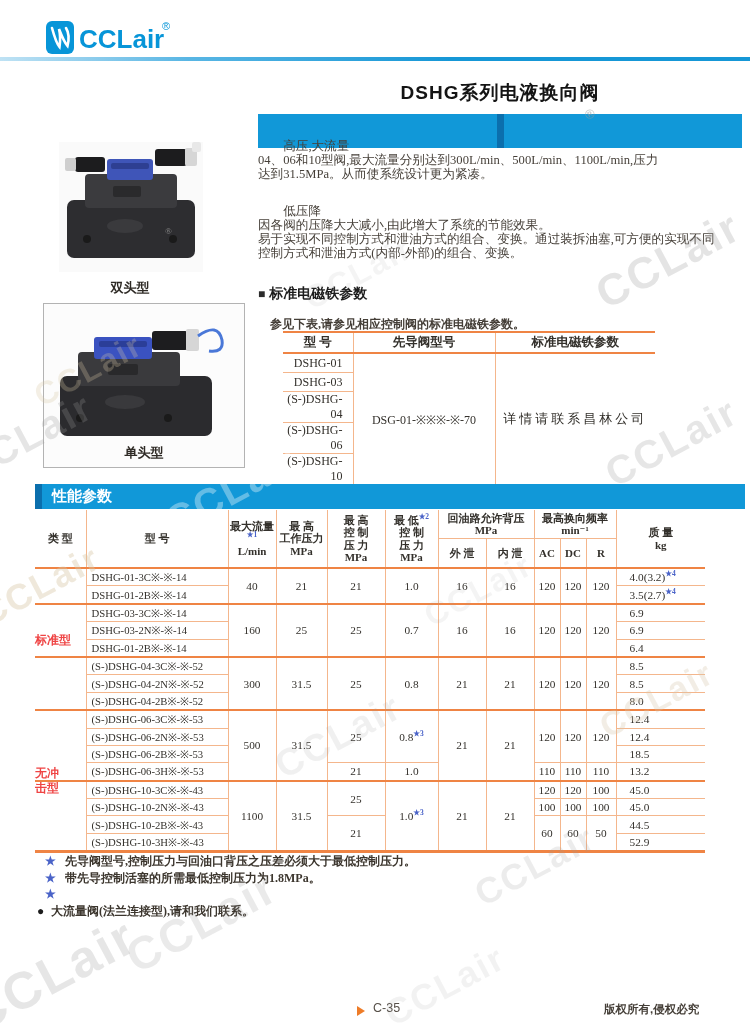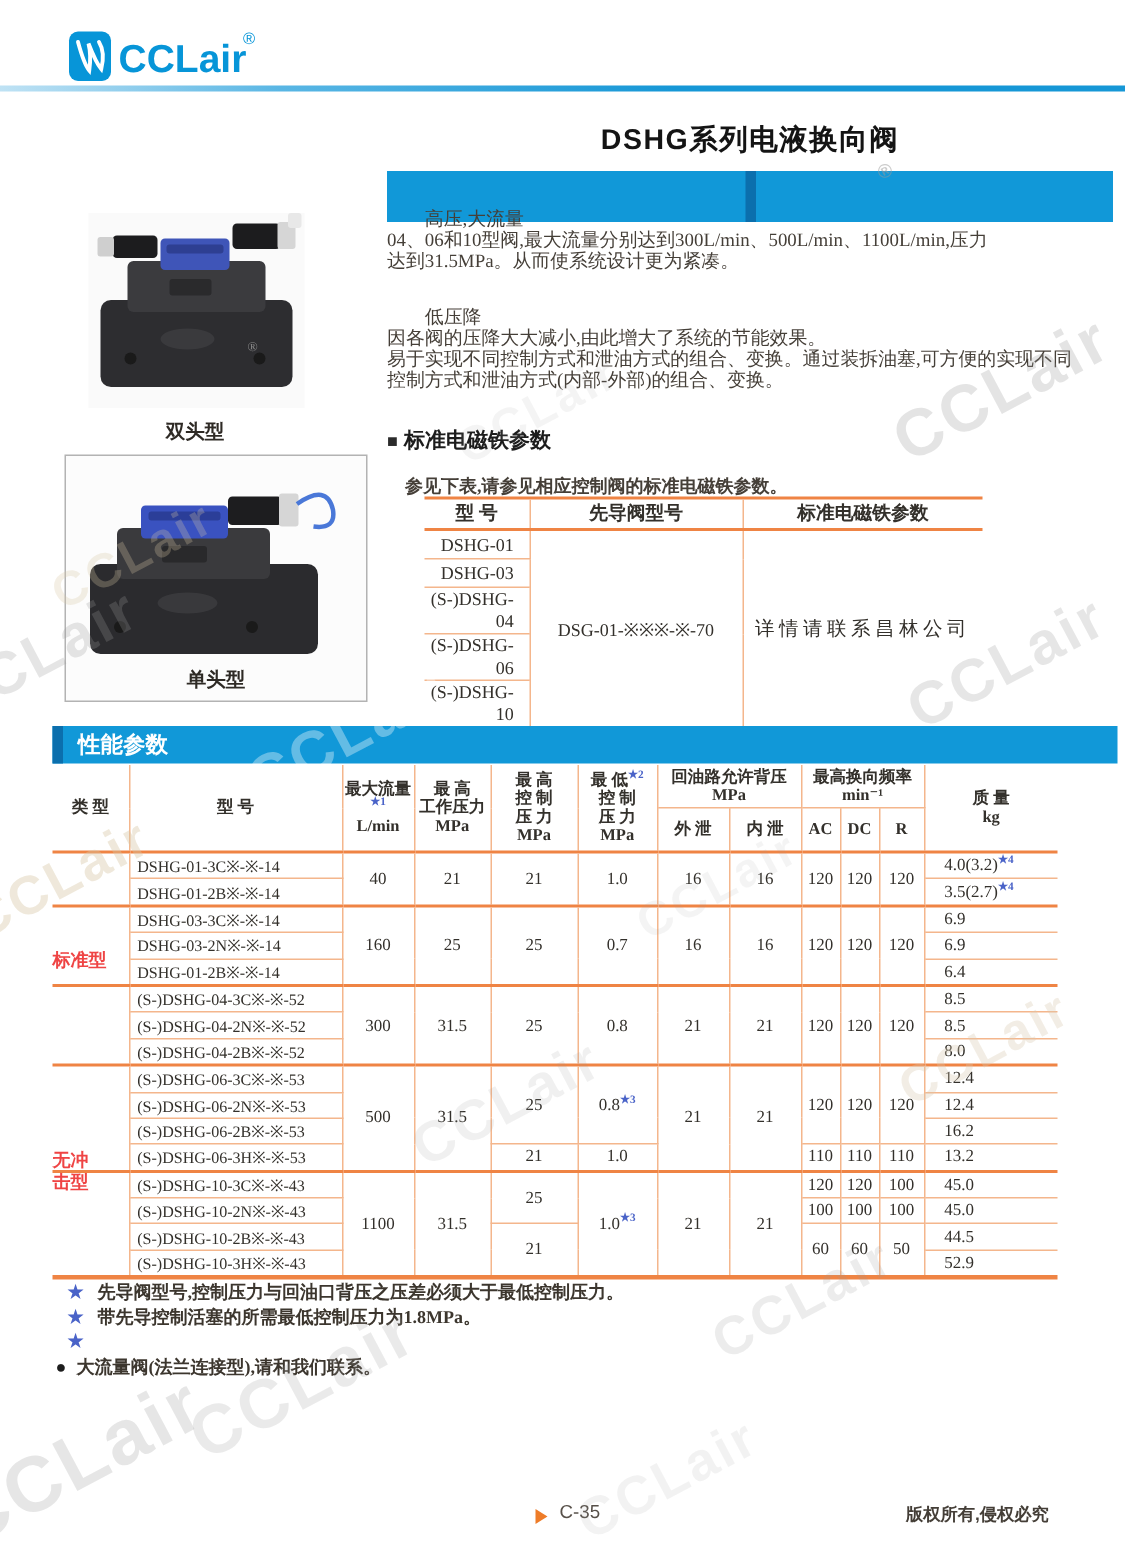--- a/index.html
+++ b/index.html
@@ -312,21 +312,21 @@
       <td rowspan="3">120</td>
       <td rowspan="3">120</td>
       <td class="cw">12.4</td>
     </tr>
     <tr>
       <td class="cm">(S-)DSHG-06-2N※-※-53</td>
       <td class="cw">12.4</td>
     </tr>
     <tr>
       <td class="cm">(S-)DSHG-06-2B※-※-53</td>
-      <td class="cw">16.2</td>
+      <td class="cw">18.5</td>
     </tr>
     <tr>
       <td class="cm">(S-)DSHG-06-3H※-※-53</td>
       <td>21</td>
       <td>1.0</td>
       <td>110</td>
       <td>110</td>
       <td>110</td>
       <td class="cw">13.2</td>
     </tr>

